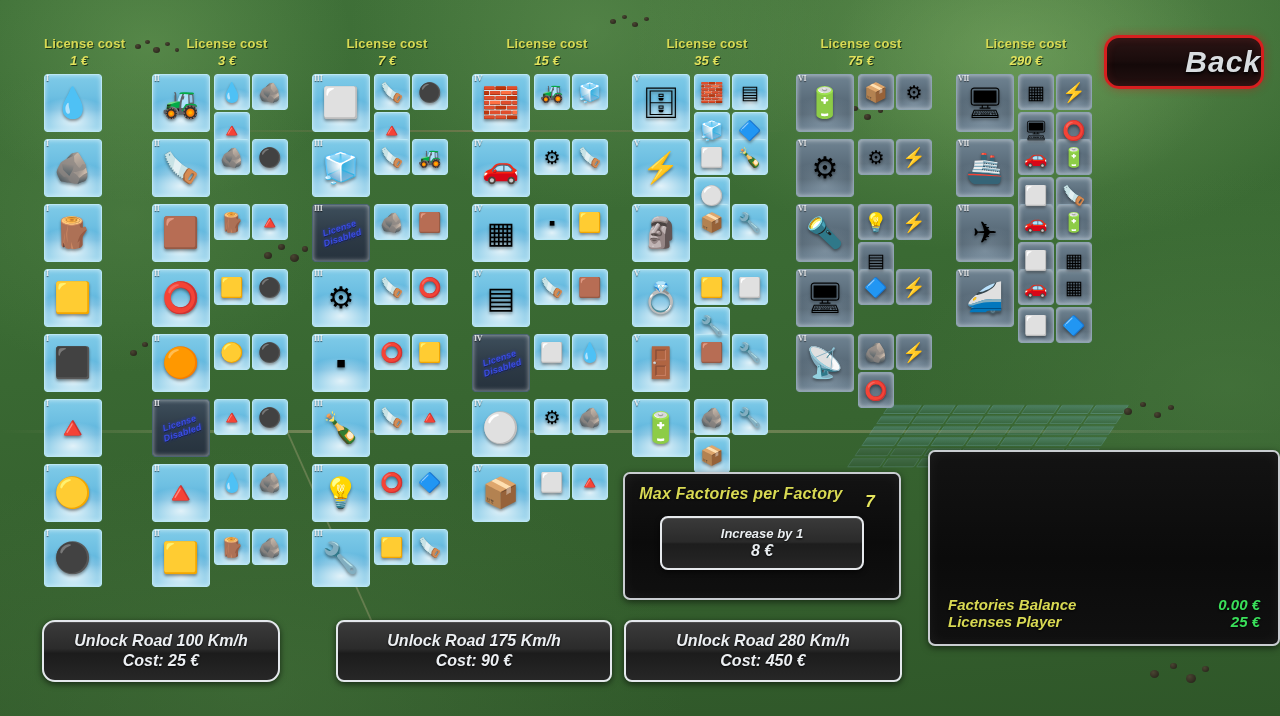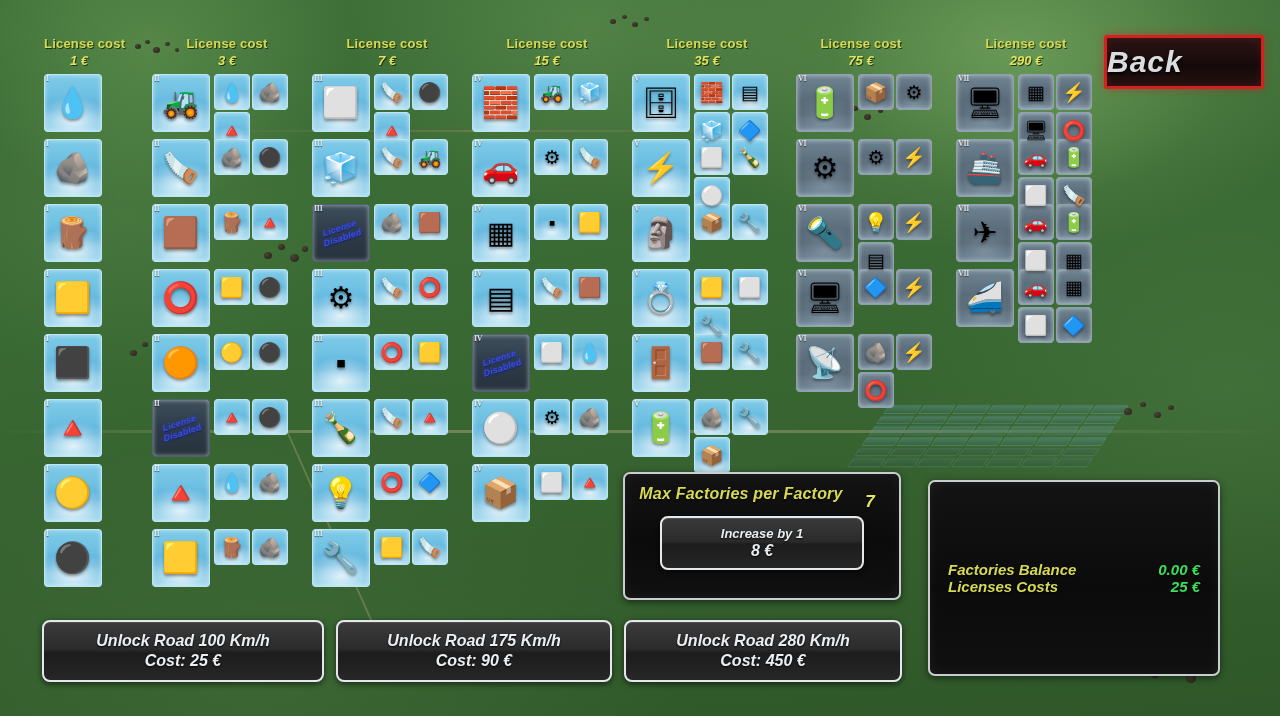--- a/index.html
+++ b/index.html
@@ -169,23 +169,23 @@
     background: linear-gradient(180deg, #3a3a3a 0%, #2a2a2a 48%, #1d1d1d 52%, #262626 100%);
     border:2px solid #e6e9ec; border-radius:8px;
     display:flex; flex-direction:column; align-items:center; justify-content:center;
     box-shadow: 0 2px 5px rgba(0,0,0,.6), inset 0 1px 0 rgba(255,255,255,.12);
     cursor:pointer;
   }
   #mv-btn .l1 { font-size:13px; font-weight:bold; font-style:italic; color:#e9edf0; text-shadow:0 1px 2px rgba(0,0,0,.9); }
   #mv-btn .l2 { font-size:16px; font-weight:bold; font-style:italic; color:#e9edf0; text-shadow:0 1px 2px rgba(0,0,0,.9); margin-top:1px;}
 
   #balance-panel {
-    position:absolute; left:928px; top:480px; width:292px; height:196px; z-index:4;
+    position:absolute; left:928px; top:450px; width:352px; height:196px; z-index:4;
     padding:14px 18px;
-    display:flex; flex-direction:column; justify-content:center;
+    display:flex; flex-direction:column; justify-content:flex-end;
   }
   .bal-row { display:flex; align-items:center; justify-content:space-between; }
   .bal-label {
     font-size:15px; font-weight:bold; font-style:italic; color:#d8d953;
     text-shadow: 0 1px 2px rgba(0,0,0,.8);
   }
   .bal-value {
     font-size:15px; font-weight:bold; font-style:italic; color:#3ae05a;
     text-shadow: 0 1px 2px rgba(0,0,0,.8);
   }
@@ -194,30 +194,30 @@
   .road-btn {
     position:absolute; top:620px; height:62px; z-index:4;
     background: linear-gradient(180deg, #3b3b3b 0%, #2b2b2b 46%, #1c1c1c 54%, #272727 100%);
     border:2px solid #e4e8ec; border-radius:8px;
     display:flex; flex-direction:column; align-items:center; justify-content:center;
     box-shadow: 0 2px 6px rgba(0,0,0,.6), inset 0 1px 0 rgba(255,255,255,.10);
     cursor:pointer;
   }
   .road-btn .l1 { font-size:16px; font-weight:bold; font-style:italic; color:#eceff2; text-shadow:0 1px 2px rgba(0,0,0,.9); }
   .road-btn .l2 { font-size:16px; font-weight:bold; font-style:italic; color:#eceff2; text-shadow:0 1px 2px rgba(0,0,0,.9); margin-top:2px;}
-  #road1 { left:42px;  width:282px; }
+  #road1 { left:42px;  width:238px;border-radius:13px; }
   #road2 { left:336px; width:276px; }
   #road3 { left:624px; width:278px; }
 
   
   #back-btn {
     position:absolute; left:1104px; top:35px; width:160px; height:54px; z-index:5;
     background: linear-gradient(180deg, #2a1414 0%, #1a0c0c 48%, #140909 55%, #241111 100%);
-    border:3px solid #d61f1f; border-radius:3px;
-    display:flex; align-items:center; justify-content:flex-start;
+    border:3px solid #d61f1f; border-radius:15px;
+    display:flex; align-items:center; justify-content:flex-end;
     box-shadow: 0 0 10px rgba(200,25,25,.45), inset 0 0 10px rgba(255,60,60,.12);
     cursor:pointer;
   }
   #back-btn span {
     font-size:30px; font-weight:bold; font-style:italic; color:#d9dde0;
     letter-spacing:1px; text-shadow: 0 2px 3px rgba(0,0,0,.95);
   }
 </style>
 </head>
 <body>
@@ -1252,21 +1252,21 @@
     <div class="l2">8 €</div>
   </div>
 </div>
 
 <div class="panel" id="balance-panel">
     <div class="bal-row">
       <div class="bal-label">Factories Balance</div>
       <div class="bal-value">0.00 €</div>
     </div>
     <div class="bal-row">
-      <div class="bal-label">Licenses Costs</div>
+      <div class="bal-label">Licenses Player</div>
       <div class="bal-value">25 €</div>
     </div>
   </div>
 
 <div class="road-btn" id="road1">
   <div class="l1">Unlock Road 100 Km/h</div>
   <div class="l2">Cost: 25 €</div>
 </div>
 <div class="road-btn" id="road2">
   <div class="l1">Unlock Road 175 Km/h</div>

